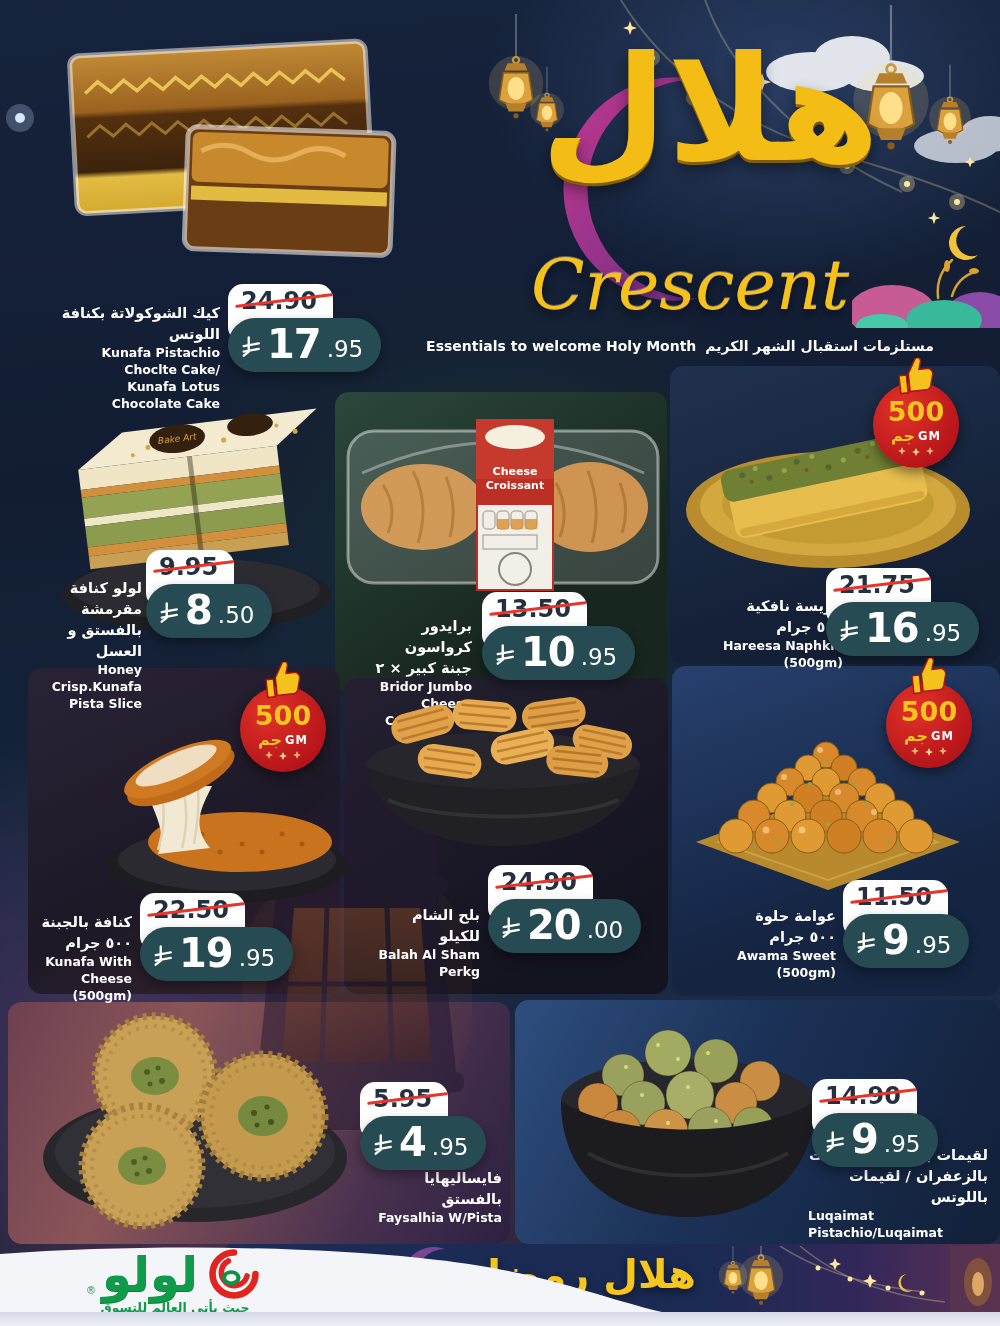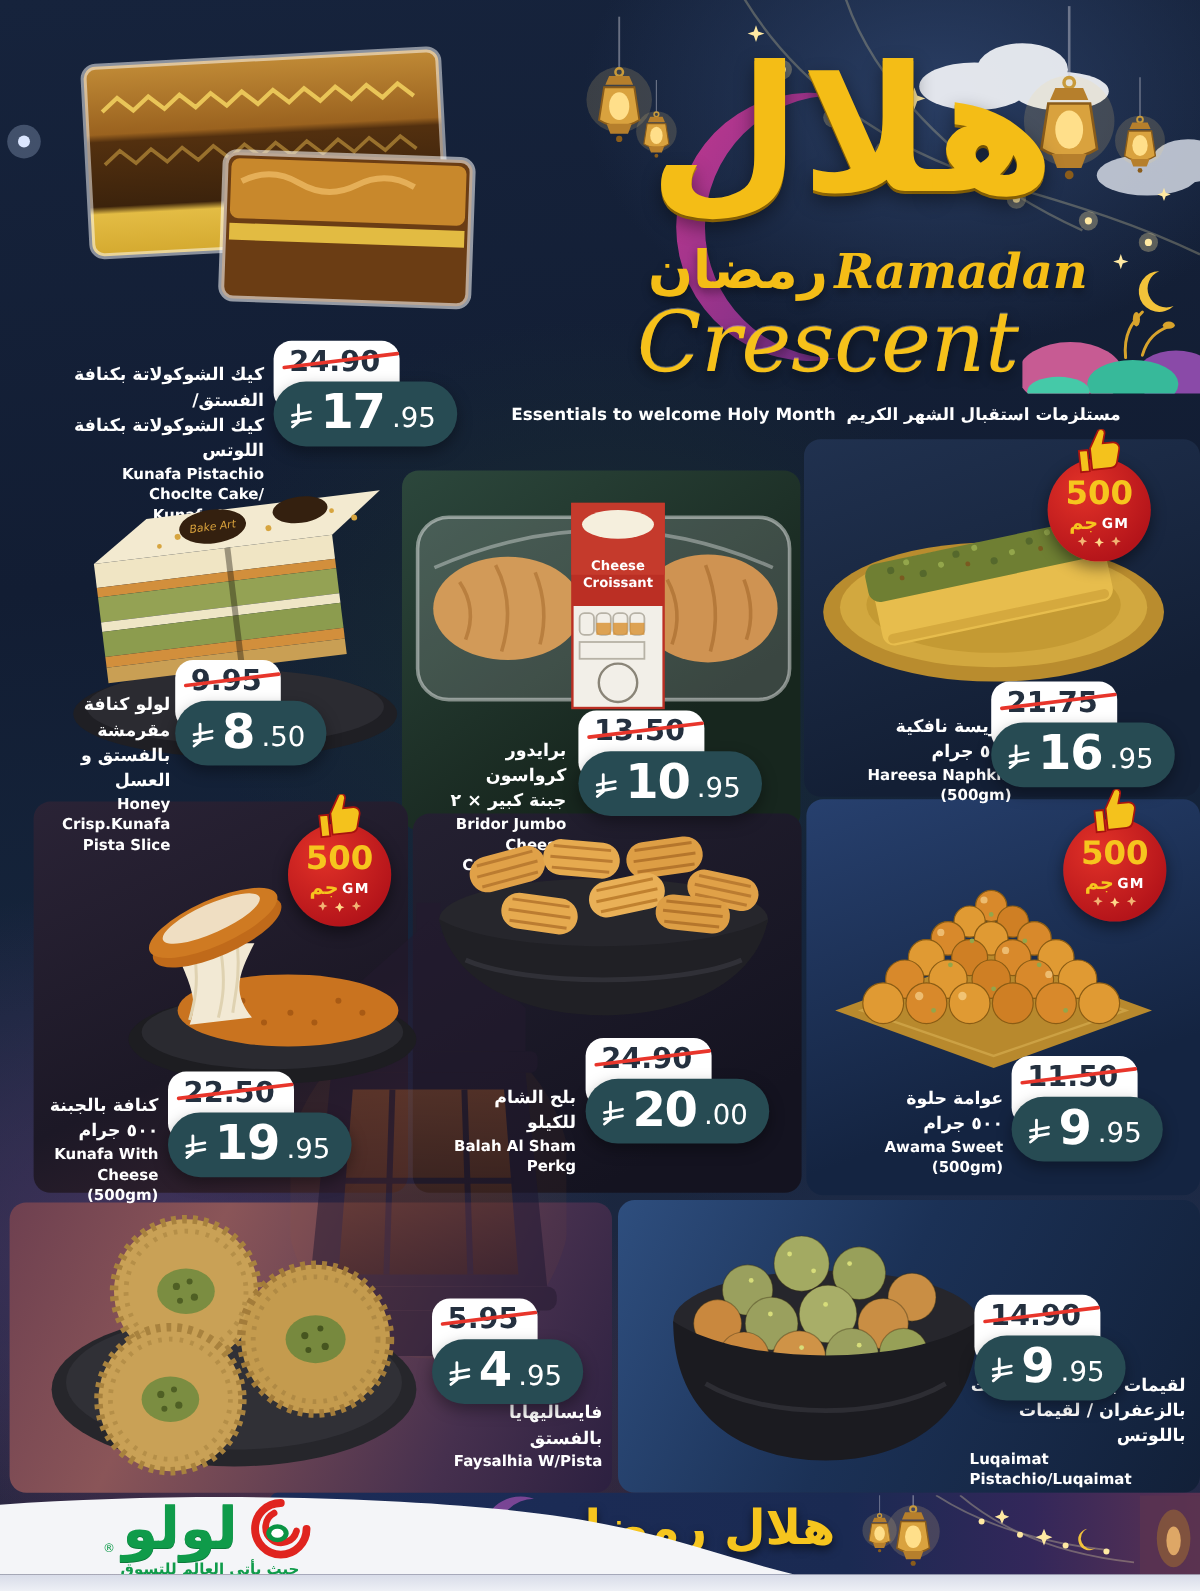--- a/index.html
+++ b/index.html
@@ -213,24 +213,20 @@
         <ellipse cx="95" cy="10" rx="3" ry="6"></ellipse>
         <ellipse cx="122" cy="15" rx="5" ry="3"></ellipse>
       </g>
     <ellipse cx="40" cy="56" rx="44" ry="27" fill="#c75b93"></ellipse>
     <ellipse cx="128" cy="58" rx="34" ry="22" fill="#8a4aa8"></ellipse>
     <ellipse cx="92" cy="64" rx="38" ry="20" fill="#37b99a"></ellipse>
     <ellipse cx="30" cy="70" rx="26" ry="12" fill="#45c9a8"></ellipse>
   </svg>
 
   <div class="hilal">هلال</div>
-  <div class="sub-row">
-    <span class="sub-ar" dir="rtl">رمضان</span>
-    <span class="sub-en">Ramadan</span>
-  </div>
   <div class="crescent-word">Crescent</div>
   <div class="tagline">
     <span>Essentials to welcome Holy Month</span>
     <span dir="rtl">مستلزمات استقبال الشهر الكريم</span>
   </div>
 
   <svg class="abs" style="left:58px;top:34px;" width="350" height="240" viewBox="0 0 350 240">
     <defs>
       <linearGradient id="g_cakeA" x1="0" y1="0" x2="0" y2="1">
         <stop offset="0" stop-color="#c08a36"></stop>
@@ -247,21 +243,20 @@
       <path d="M30 96 l13 -11 13 11 13 -11 13 11 13 -11 13 11 13 -11 13 11 13 -11 13 11 13 -11 13 11 13 -11 13 11 13 -11 13 11 13 -11 13 11 13 -11 13 11" stroke="#b98e3a" stroke-width="3" fill="none" opacity=".7"></path>
     </g>
     <g transform="rotate(2 230 160)">
       <rect x="128" y="96" width="206" height="122" rx="10" fill="#6b3d14" stroke="rgba(255,255,255,.55)" stroke-width="5"></rect>
       <rect x="133" y="101" width="196" height="50" rx="7" fill="#c8882c"></rect>
       <path d="M142 120 q24 -13 48 0 t48 0 t48 0" stroke="#ecb964" stroke-width="5" fill="none" opacity=".8"></path>
       <rect x="133" y="155" width="196" height="14" fill="#e2bb42"></rect>
     </g>
   </svg>
   <div class="name-block" style="left:55px;top:303px;width:165px;">
-    <div class="ar">كيك الشوكولاتة بكنافة الفستق/</div>
     <div class="ar">كيك الشوكولاتة بكنافة اللوتس</div>
     <div class="en">Kunafa Pistachio Choclte Cake/</div>
     <div class="en">Kunafa Lotus Chocolate Cake</div>
   </div>
   <div class="price-block" style="left:228px;top:284px;">
     <div class="old-tab"><span class="old-price">24.90</span></div>
     <div class="pill">
       <svg class="sar" viewBox="0 0 22 26">
           <g stroke="#fff" stroke-width="2.6" stroke-linecap="round" fill="none">
             <path d="M8.5 2 v15.5 l-5.5 4.5"></path>

